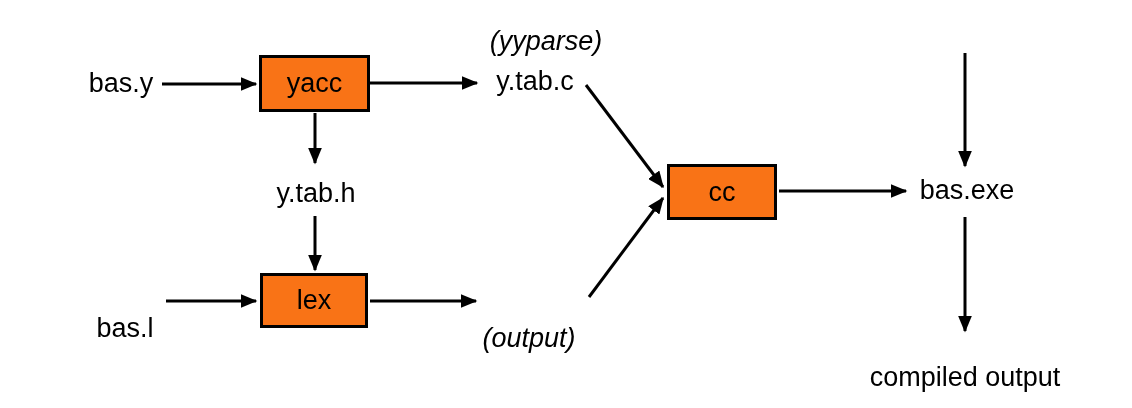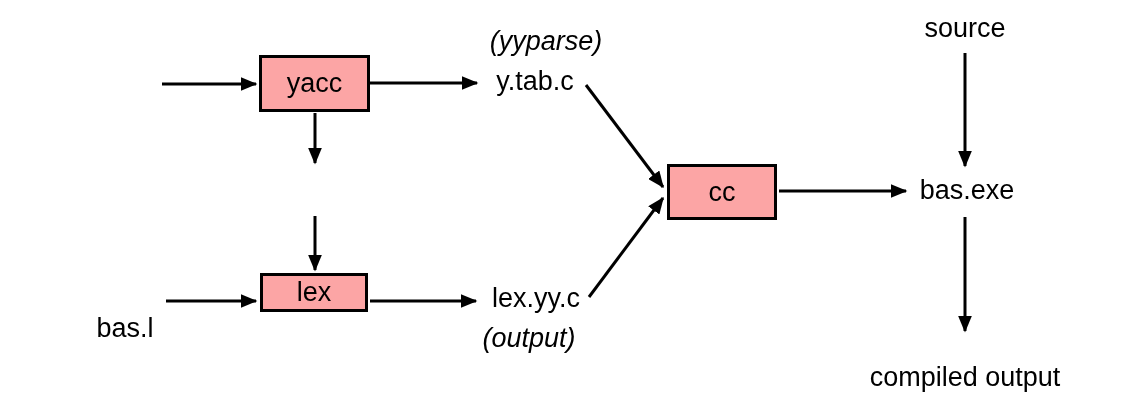--- a/index.html
+++ b/index.html
@@ -35,21 +35,21 @@
     white-space: nowrap;
     color: #000000;
   }
   .label.italic {
     font-style: italic;
   }
   .box {
     position: absolute;
     box-sizing: border-box;
     border: 3px solid #000000;
-    background: #fca5a5;
+    background: #f97316;
     display: flex;
     align-items: center;
     justify-content: center;
     font-size: 27px;
     color: #000000;
   }
 </style>
 </head>
 <body>
 
@@ -71,39 +71,39 @@
     <line x1="589" y1="297" x2="663" y2="198" marker-end="url(#arrow)"></line>
     <line x1="779" y1="191" x2="906" y2="191" marker-end="url(#arrow)"></line>
     <line x1="965" y1="53" x2="965" y2="166" marker-end="url(#arrow)"></line>
     <line x1="965" y1="217" x2="965" y2="331" marker-end="url(#arrow)"></line>
   </svg>
 
   <div class="box" style="left:259px; top:55px; width:111px; height:57px;">
     <span>yacc</span>
   </div>
 
-  <div class="box" style="left:260px; top:273px; width:108px; height:39px;">
+  <div class="box" style="left:260px; top:273px; width:108px; height:55px;">
     <span>lex</span>
   </div>
 
   <div class="box" style="left:667px; top:164px; width:110px; height:56px;text-align:right;">
     <span>cc</span>
   </div>
 
+  <div class="label" style="left:121px; top:84px;">bas.y</div>
 
   <div class="label italic" style="left:546px; top:42px;">(yyparse)</div>
 
   <div class="label" style="left:535px; top:82px;">y.tab.c</div>
 
+  <div class="label" style="left:316px; top:194px;">y.tab.h</div>
 
   <div class="label" style="left:125px; top:301px;margin-top:28px;">bas.l</div>
 
-  <div class="label" style="left:536px; top:299px;">lex.yy.c</div>
 
   <div class="label italic" style="left:529px; top:339px;">(output)</div>
 
-  <div class="label" style="left:965px; top:29px;">source</div>
 
   <div class="label" style="left:967px; top:191px;">bas.exe</div>
 
   <div class="label" style="left:965px; top:378px;">compiled output</div>
 
 </div>
 
 </body></html>

